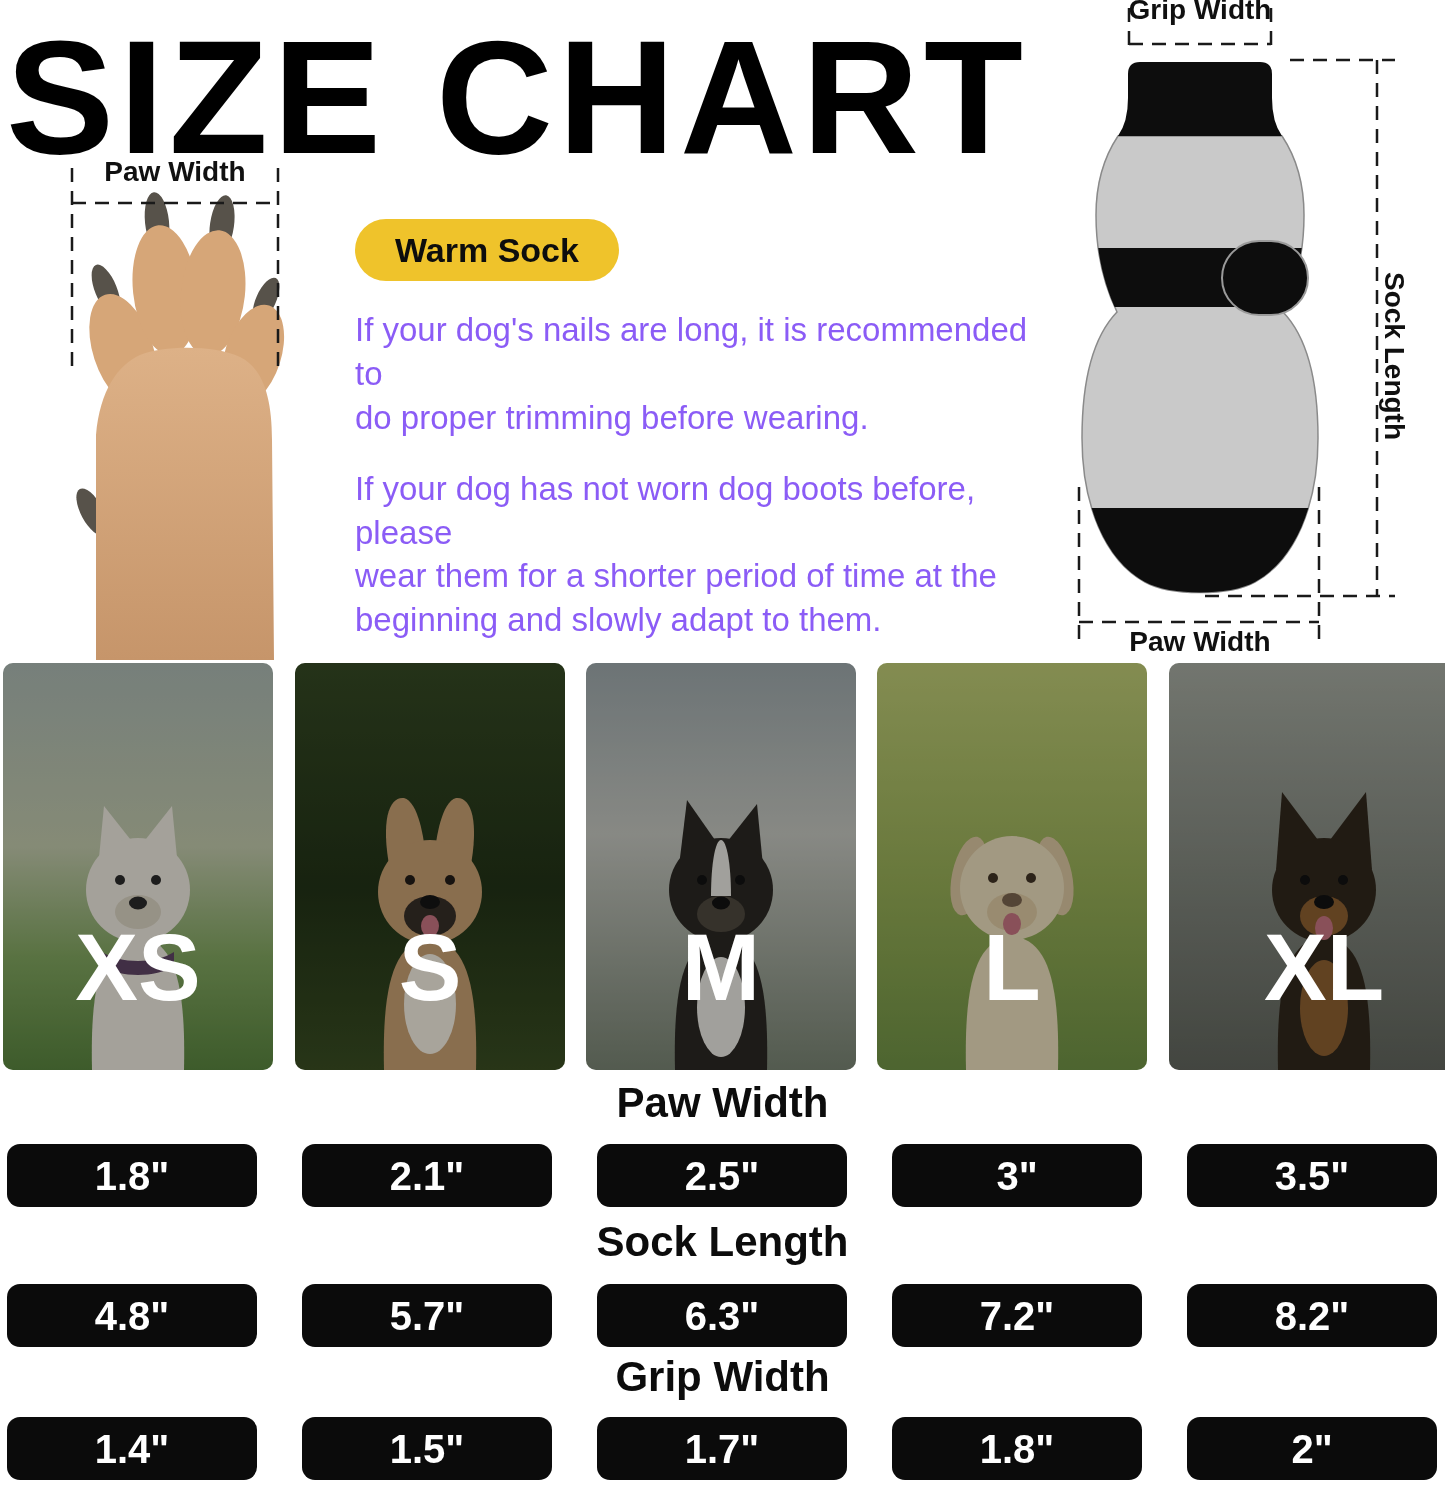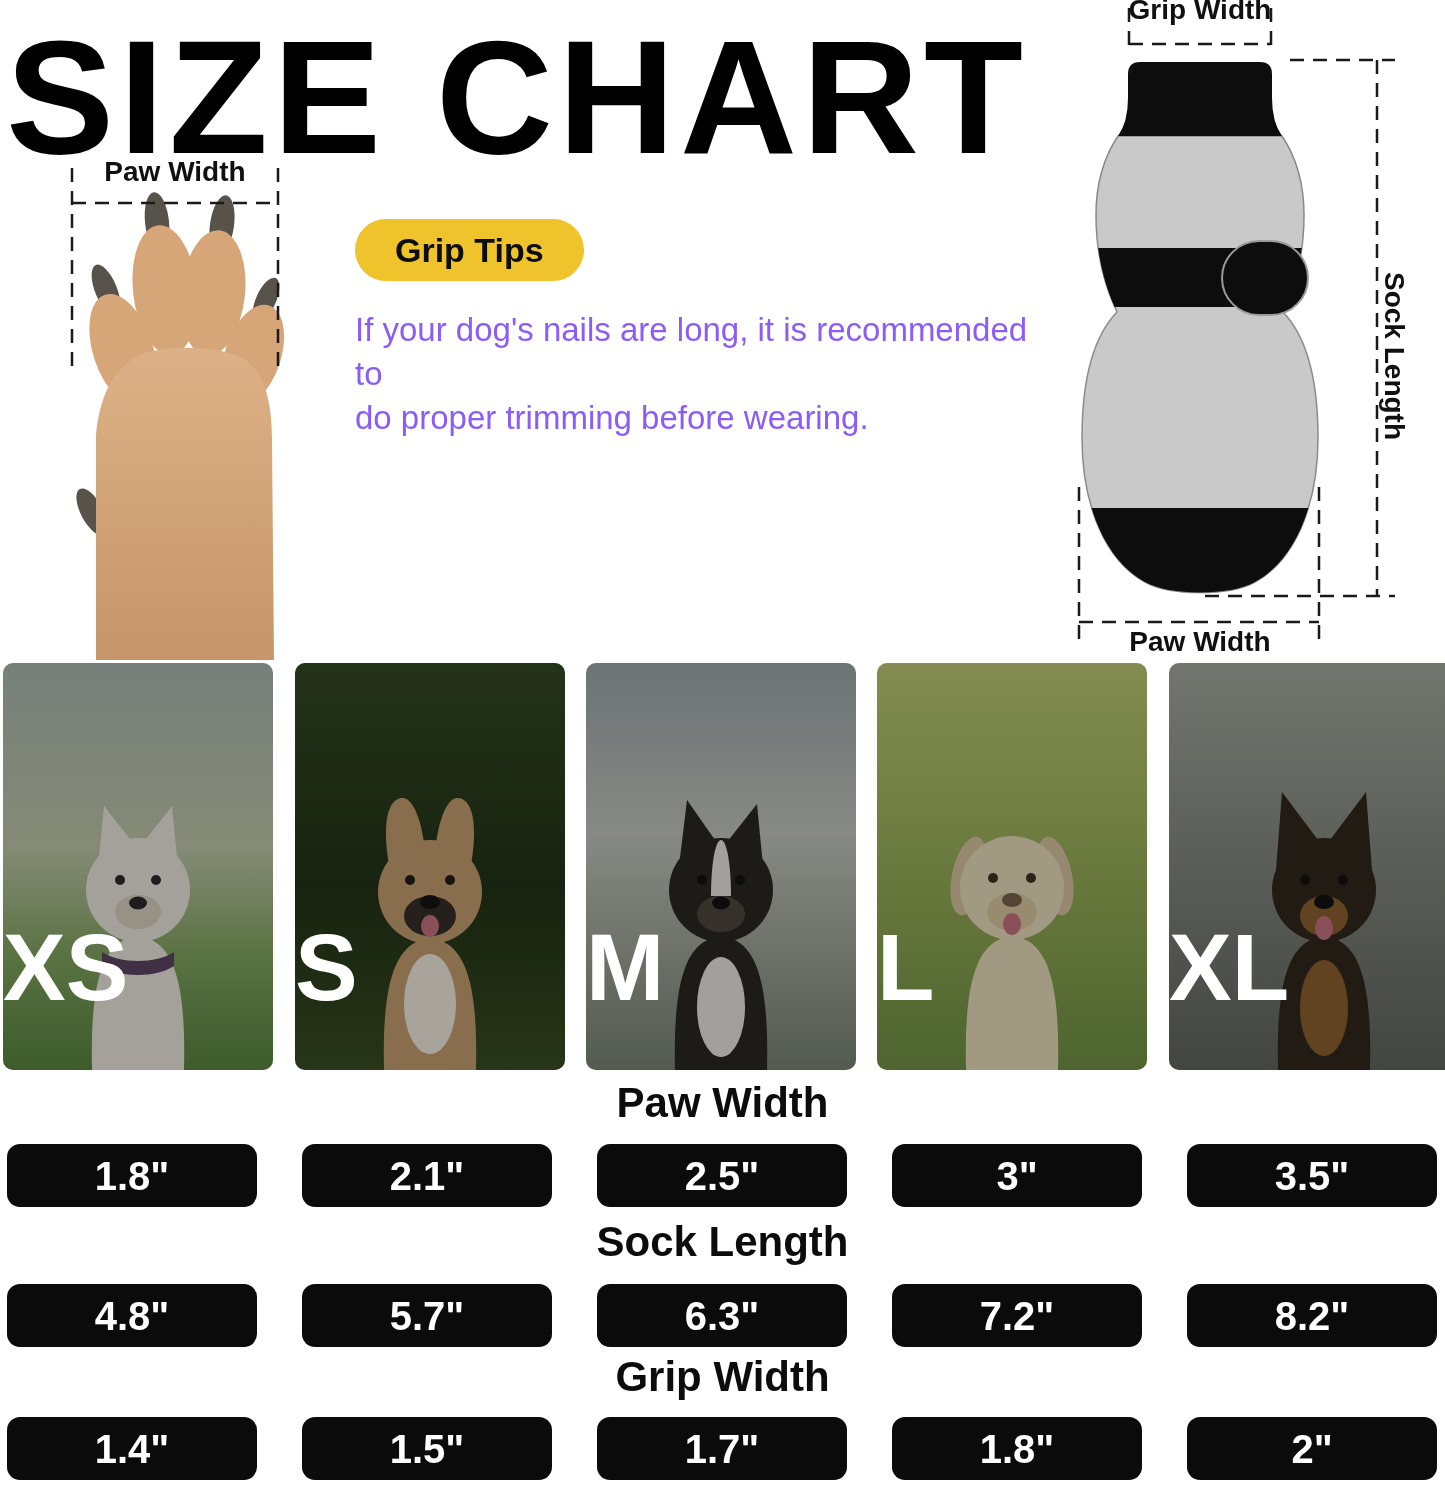--- a/index.html
+++ b/index.html
@@ -39,21 +39,21 @@
         overflow:hidden;}
   .card-1{left:3px;}   .card-2{left:295px;} .card-3{left:586px;}
   .card-4{left:877px;} .card-5{left:1169px;}
   .card-xs{background:linear-gradient(180deg,#a9b6b0 0%,#bfc7a9 45%,#7ea35c 72%,#55813a 100%);}
   .card-s {background:linear-gradient(180deg,#31451f 0%,#1d2e12 55%,#35491d 100%);}
   .card-m {background:linear-gradient(180deg,#9aa5a8 0%,#c2c4bd 42%,#75806f 100%);}
   .card-l {background:linear-gradient(180deg,#bcc972 0%,#93ab52 55%,#6c8f41 100%);}
   .card-xl{background:linear-gradient(180deg,#a3a89e 0%,#7c8178 55%,#5d6159 100%);padding-left:40px;}
   .dog{position:absolute;left:50%;bottom:0;transform:translateX(-50%);width:200px;height:300px;}
   .shade{position:absolute;inset:0;background:rgba(12,12,12,.32);}
-  .size-tag{position:absolute;left:0;right:0;bottom:55px;
+  .size-tag{position:absolute;left:0;right:0;bottom:55px;text-align:center;
             font-size:94px;font-weight:800;line-height:1;color:#ffffff;}
 
   
   .m-head{position:absolute;left:0;width:1445px;text-align:center;font-size:42px;
           font-weight:700;color:#0c0c0c;line-height:1;}
   .mh-1{top:1082px;} .mh-2{top:1221px;} .mh-3{top:1356px;}
   .pill{position:absolute;width:250px;height:63px;background:#0b0b0b;border-radius:13px;
         color:#fff;font-size:40px;font-weight:700;display:flex;align-items:center;
         justify-content:center;line-height:1;}
   .r1{top:1144px;} .r2{top:1284px;} .r3{top:1417px;}
@@ -95,23 +95,26 @@
       <g stroke="#1a1a1a" stroke-width="2.5" stroke-dasharray="14 9" fill="none">
         <line x1="72" y1="28" x2="72" y2="235"></line>
         <line x1="278" y1="28" x2="278" y2="235"></line>
         <line x1="72" y1="63" x2="278" y2="63"></line>
       </g>
     </svg>
     <div class="paw-label">Paw Width</div>
   </div>
 
   <div class="tips">
-    <span class="tips-pill">Grip Tips</span>
+    <span class="tips-pill">Warm Sock</span>
     <p class="tips-p">If your dog's nails are long, it is recommended to
 do proper trimming before wearing.</p>
+    <p class="tips-p">If your dog has not worn dog boots before, please
+wear them for a shorter period of time at the
+beginning and slowly adapt to them.</p>
   </div>
 
   <div class="sock-block">
     <svg width="395" height="660" viewBox="0 0 395 660">
       <defs>
         <clipPath id="bodyclip">
           <path d="M68,136 C52,160 46,185 46,215 C46,252 54,285 67,312 C42,338 32,385 32,438 C32,505 55,560 95,582 C120,596 180,596 205,582 C245,560 268,505 268,438 C268,385 258,338 233,312 C246,285 254,252 254,215 C254,185 248,160 232,136 Z"></path>
         </clipPath>
       </defs>
 

